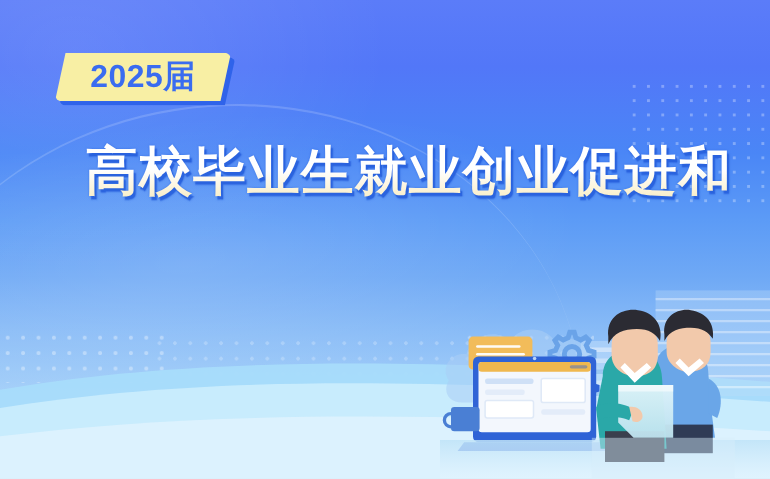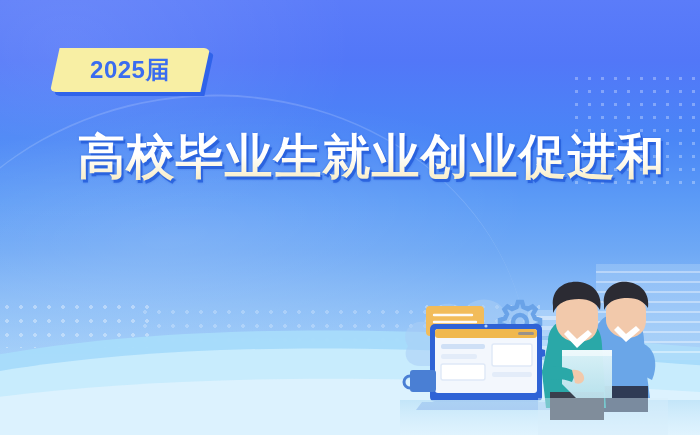--- a/index.html
+++ b/index.html
@@ -83,21 +83,21 @@
     position: absolute; inset: 0;
     -webkit-clip-path: polygon(6% 0%, 100% 0%, 94% 100%, 0% 100%);
     clip-path: polygon(6% 0%, 100% 0%, 94% 100%, 0% 100%);
     border-radius: 6px;
   }
   .badge-shadow { transform: translate(4px, 4px); background: #2f63ea; }
   .badge-face   { background: #f8efa4; }
   .badge-text {
     position: absolute; inset: 0;
     display: flex; align-items: center; justify-content: center;
-    font-size: 24px; font-weight: 700; color: #3a6cf0;
+    font-size: 29px; font-weight: 700; color: #3a6cf0;
     letter-spacing: 0.5px;
     font-family: "Liberation Sans", "DejaVu Sans", sans-serif;
   }
 
   
   .headline {
     position: absolute;
     left: 0; right: 0; top: 128px;
     text-align: center;
     line-height: 1.18;

